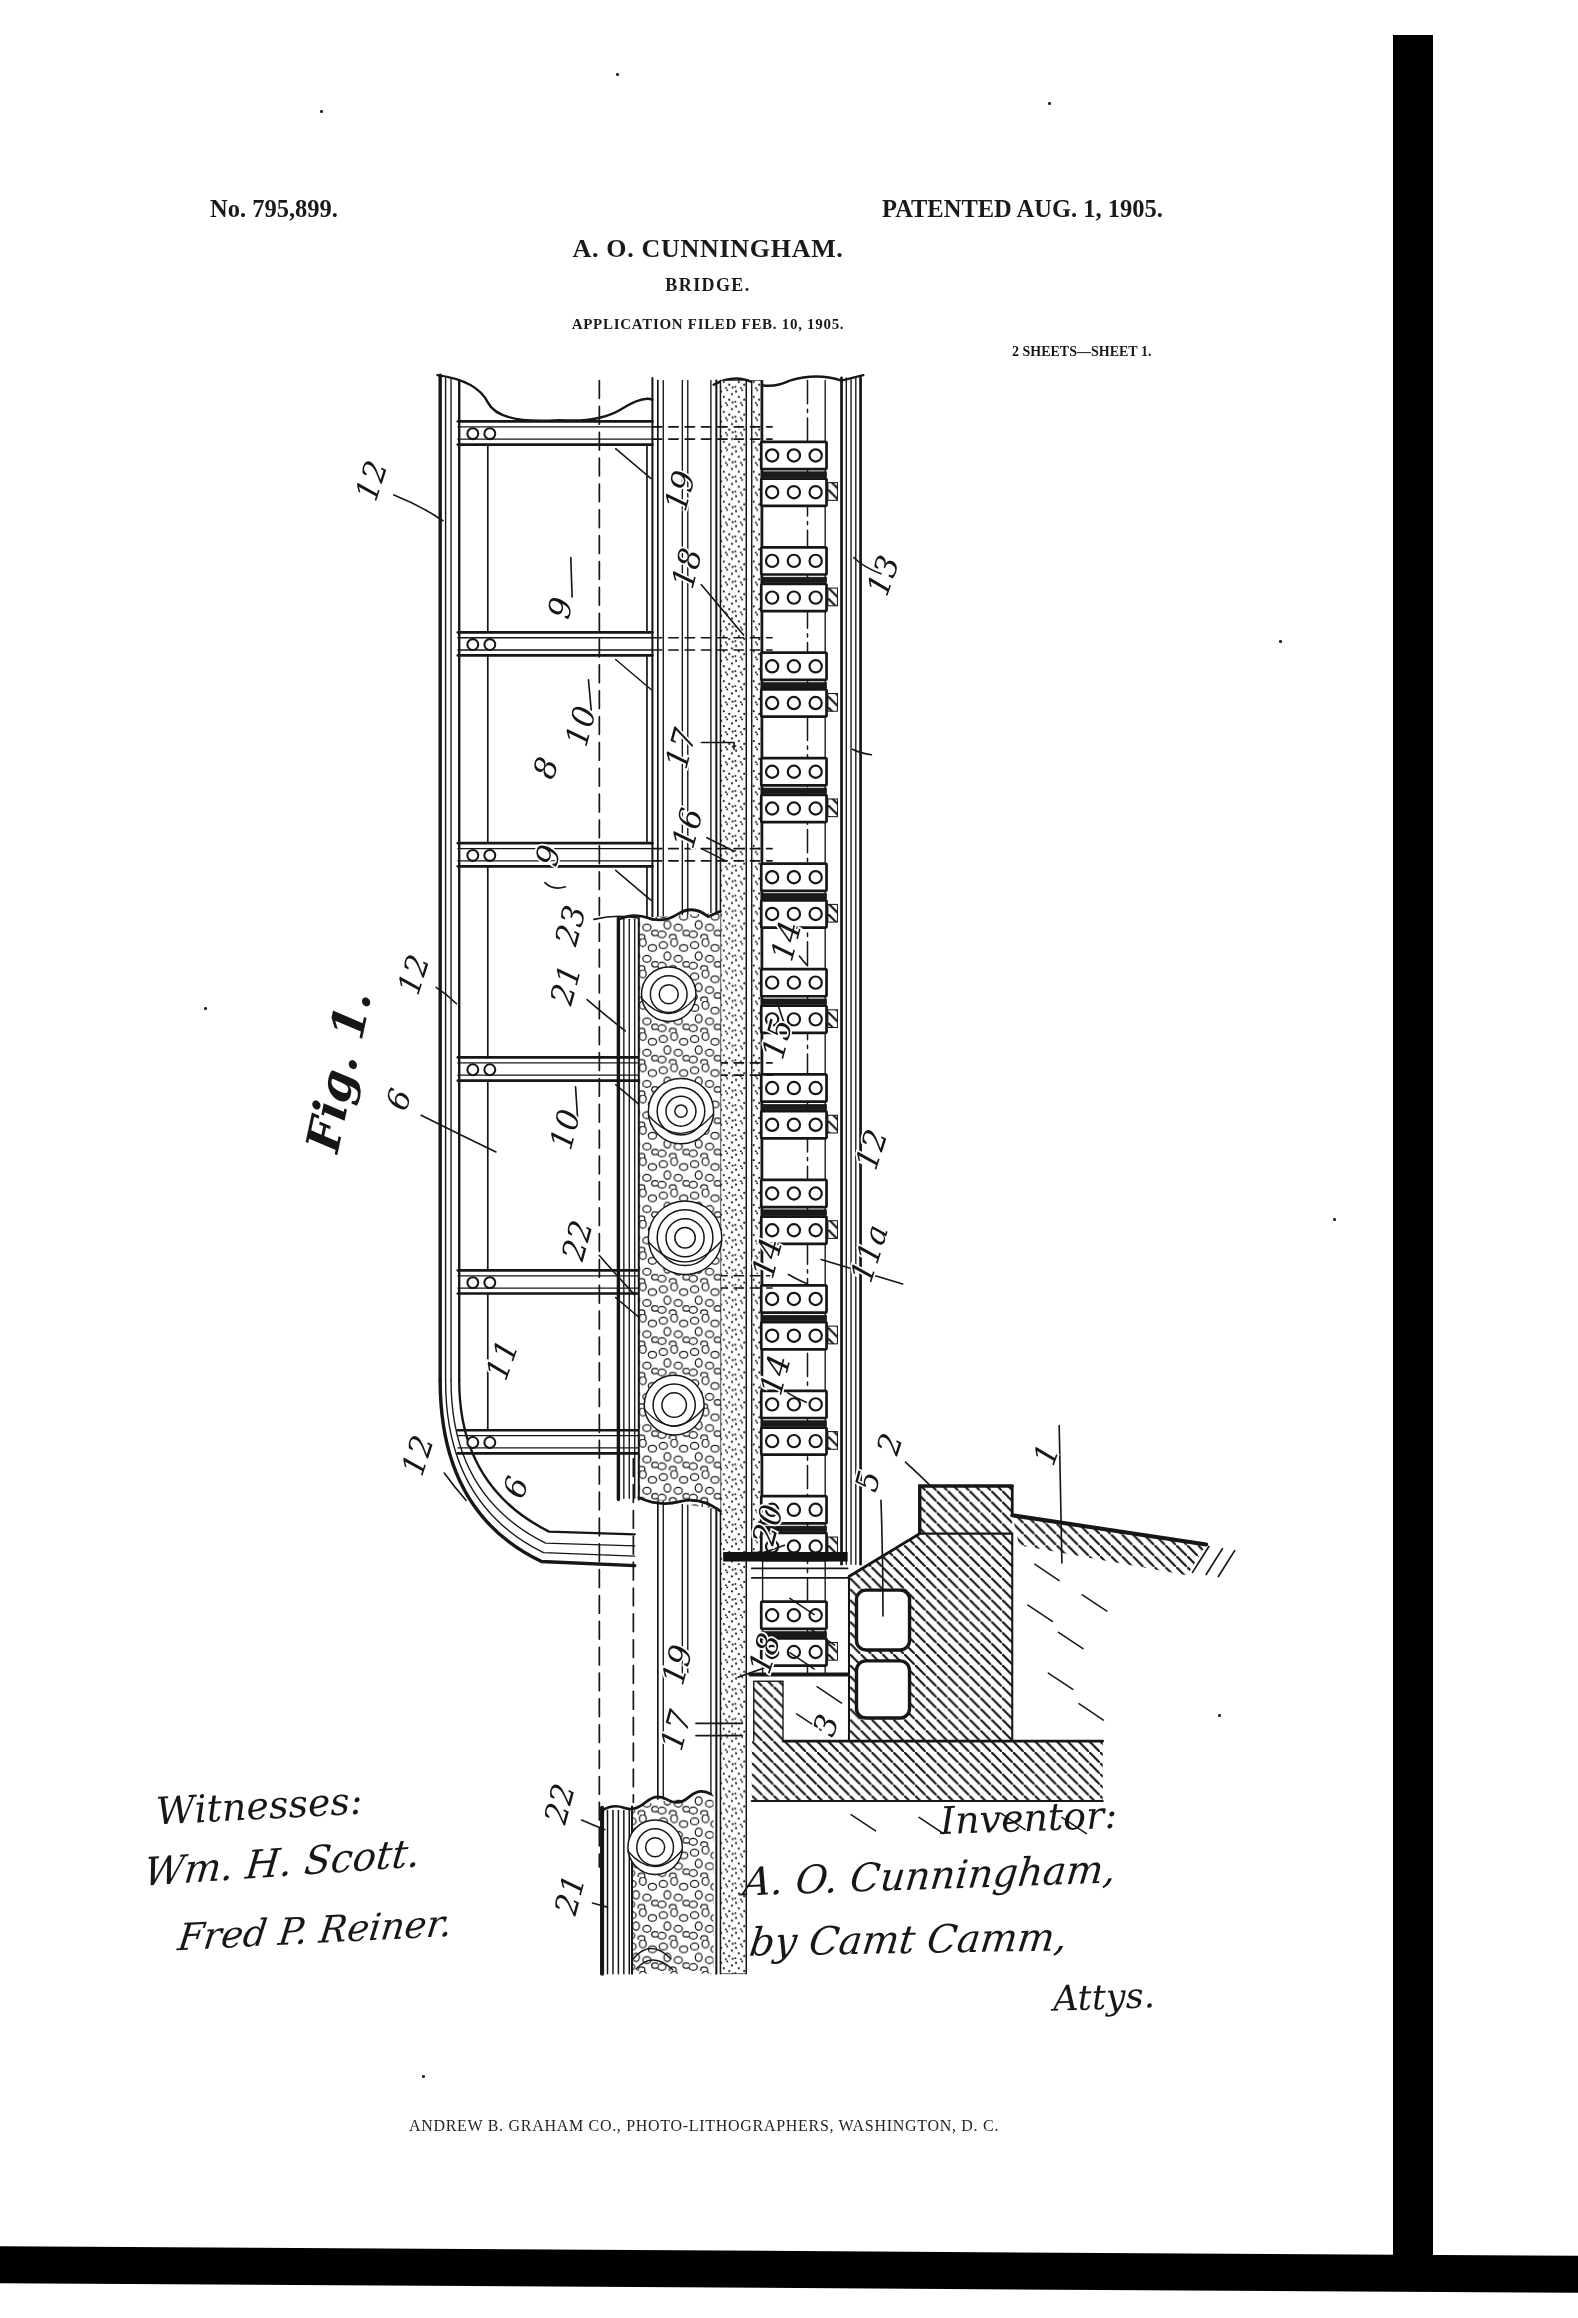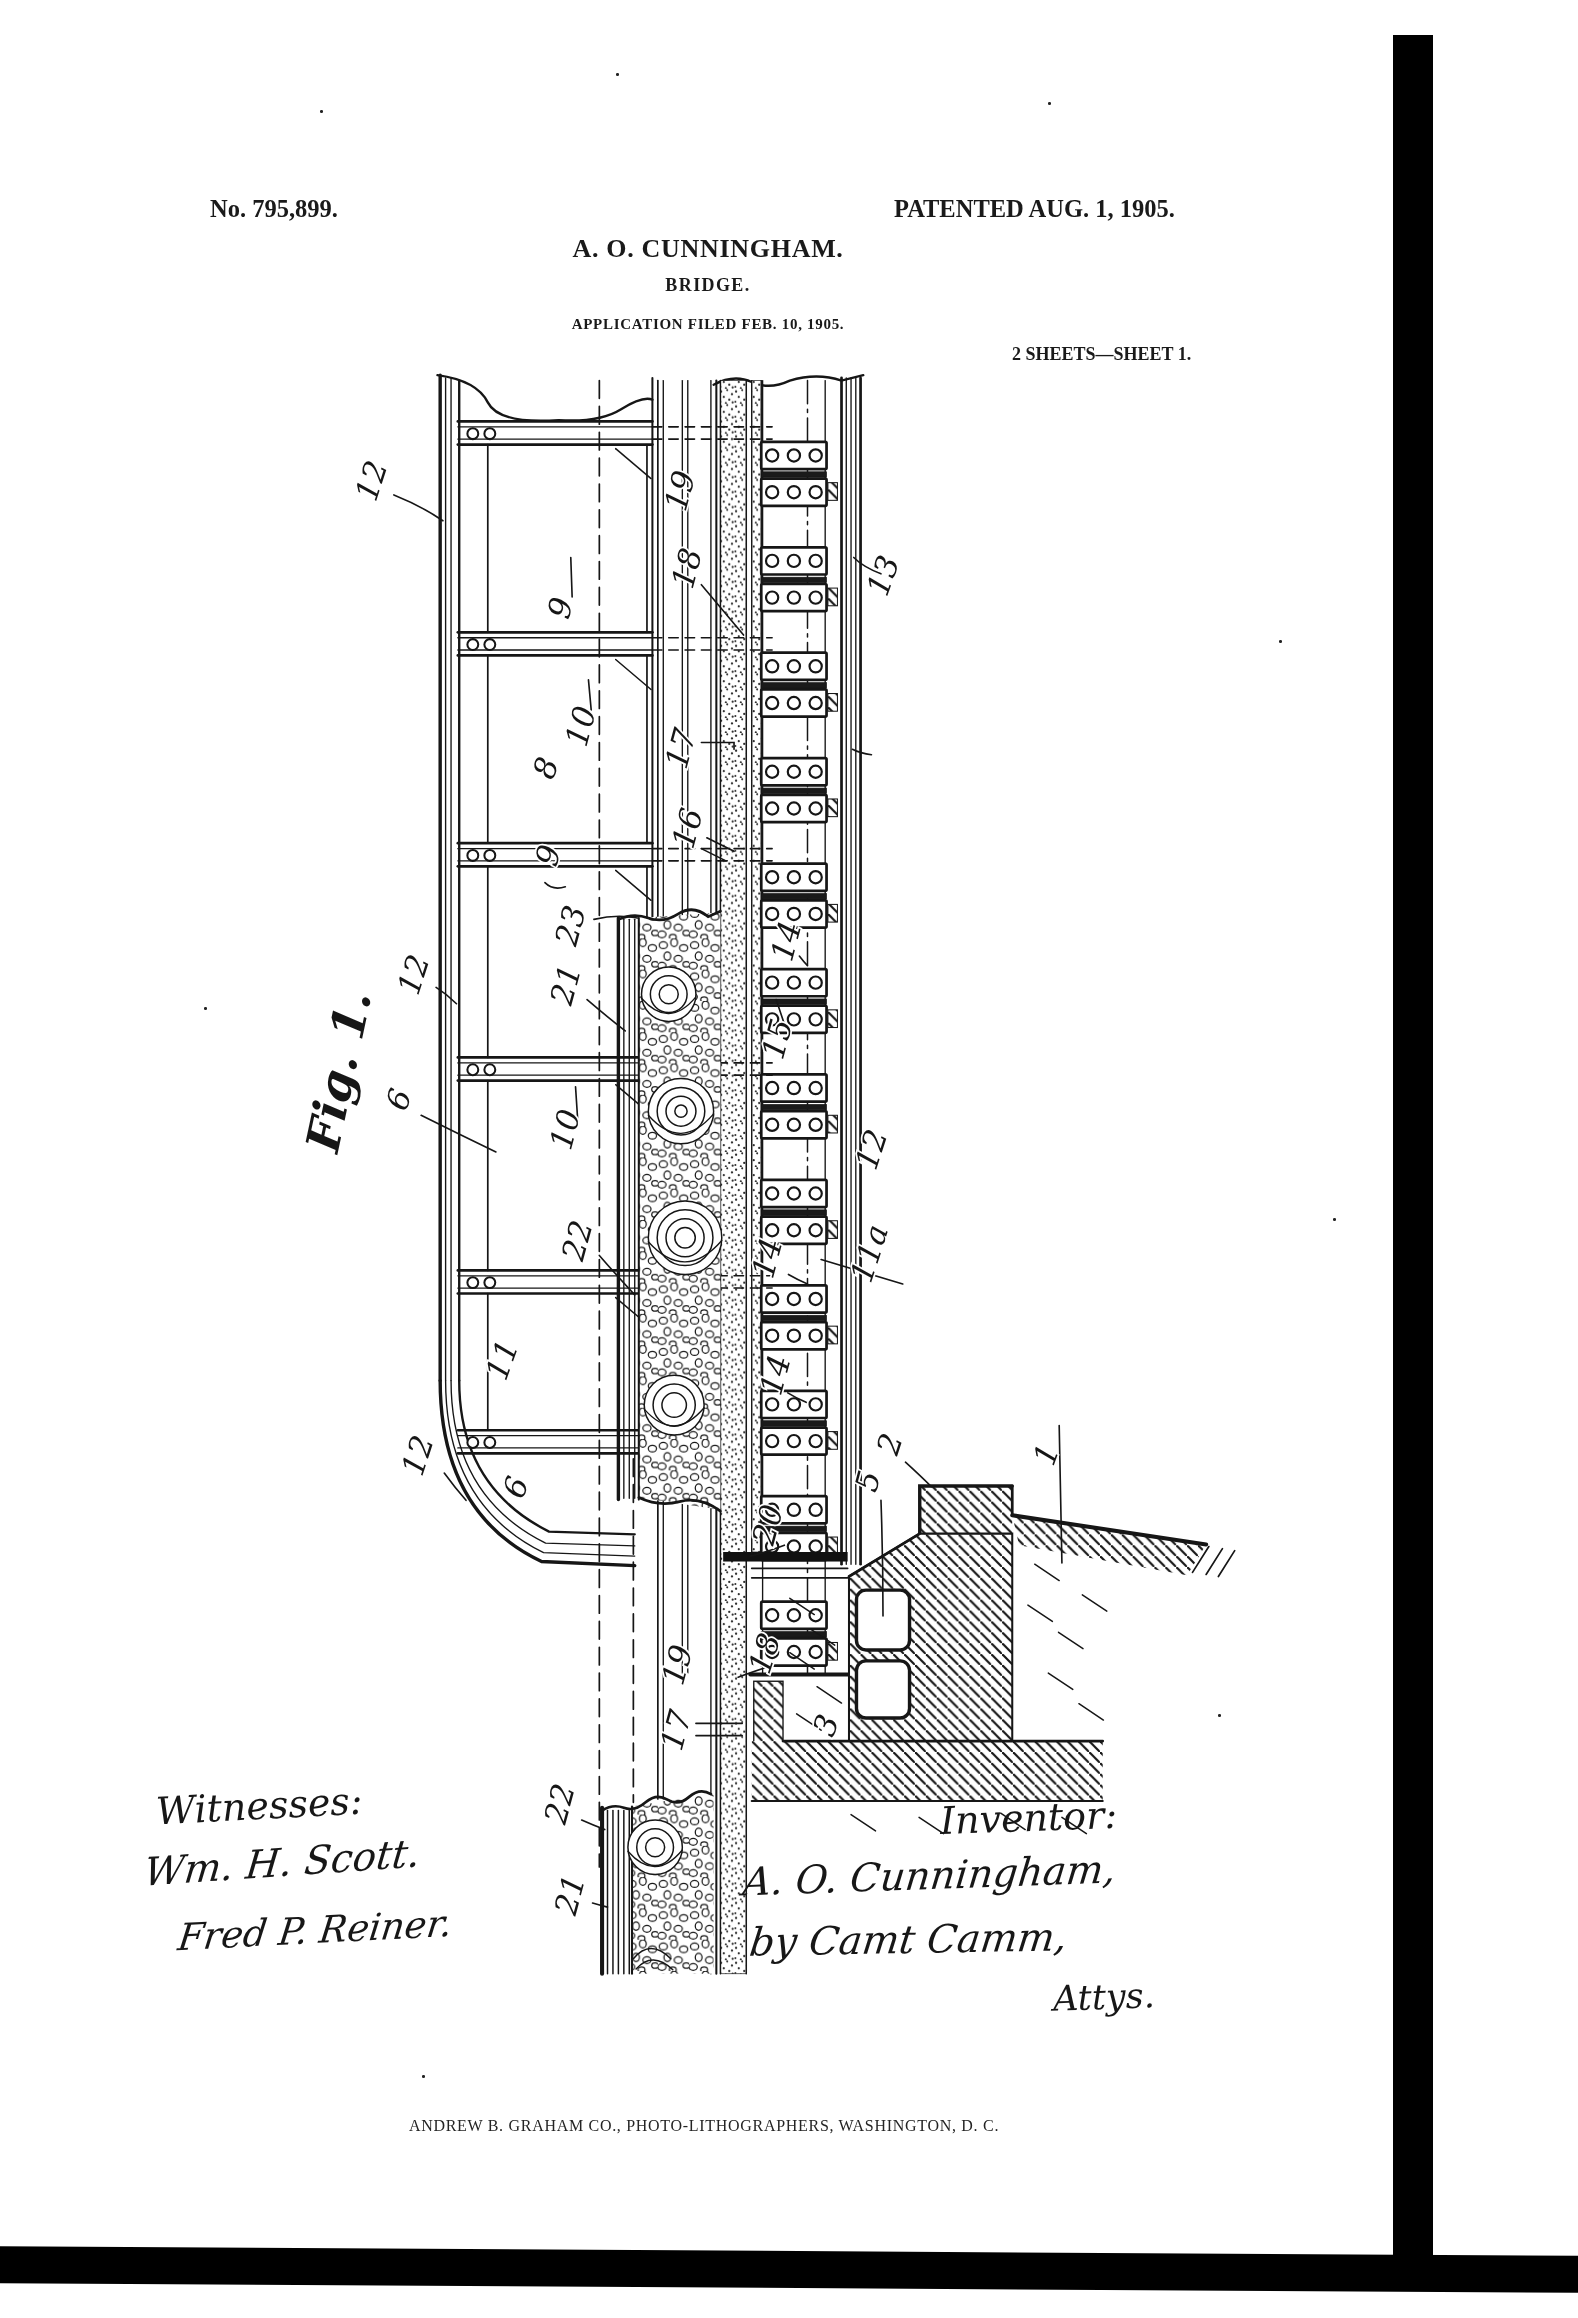--- a/index.html
+++ b/index.html
@@ -12,25 +12,25 @@
   .bar{background:#000;}
   .speck{width:2.7px;height:2.7px;background:#222;border-radius:50%;}
   #fig-svg{position:absolute;left:259px;top:333px;width:980px;height:1653px;}
   #fig-svg *{vector-effect:none;}
   .footerline{letter-spacing:0.7px;color:#242424;}
 </style>
 </head>
 <body>
 
 <div class="abs ph" style="left:210px;top:195px;font-size:24.5px;">No. 795,899.</div>
-<div class="abs ph" style="left:882px;top:195px;font-size:24.5px;margin-left:12px;">PATENTED AUG. 1, 1905.</div>
+<div class="abs ph" style="left:882px;top:195px;font-size:24.5px;">PATENTED AUG. 1, 1905.</div>
 <div class="abs ph center-col" style="top:234px;font-size:26px;letter-spacing:0.7px;">A. O. CUNNINGHAM.</div>
 <div class="abs ph center-col" style="top:275px;font-size:18px;letter-spacing:1.4px;">BRIDGE.</div>
 <div class="abs ph center-col" style="top:316px;font-size:15px;letter-spacing:0.7px;">APPLICATION FILED FEB. 10, 1905.</div>
-<div class="abs ph" style="left:1012px;top:344px;font-size:18px;">2 SHEETS—SHEET 1.</div>
+<div class="abs ph" style="left:1012px;top:344px;font-size:14px;">2 SHEETS—SHEET 1.</div>
 
 <svg id="fig-svg" viewBox="380 490 1440 2430">
   <defs>
     <pattern id="pebbles" width="46" height="46" patternUnits="userSpaceOnUse">
       <rect width="46" height="46" fill="#ffffff"></rect>
       <g fill="none" stroke="#161616" stroke-width="1.8">
         <ellipse cx="8" cy="10" rx="6" ry="5"></ellipse>
           <ellipse cx="24" cy="6" rx="5" ry="6"></ellipse>
         <ellipse cx="38" cy="14" rx="6" ry="5"></ellipse>
           <ellipse cx="14" cy="26" rx="5" ry="6"></ellipse>

